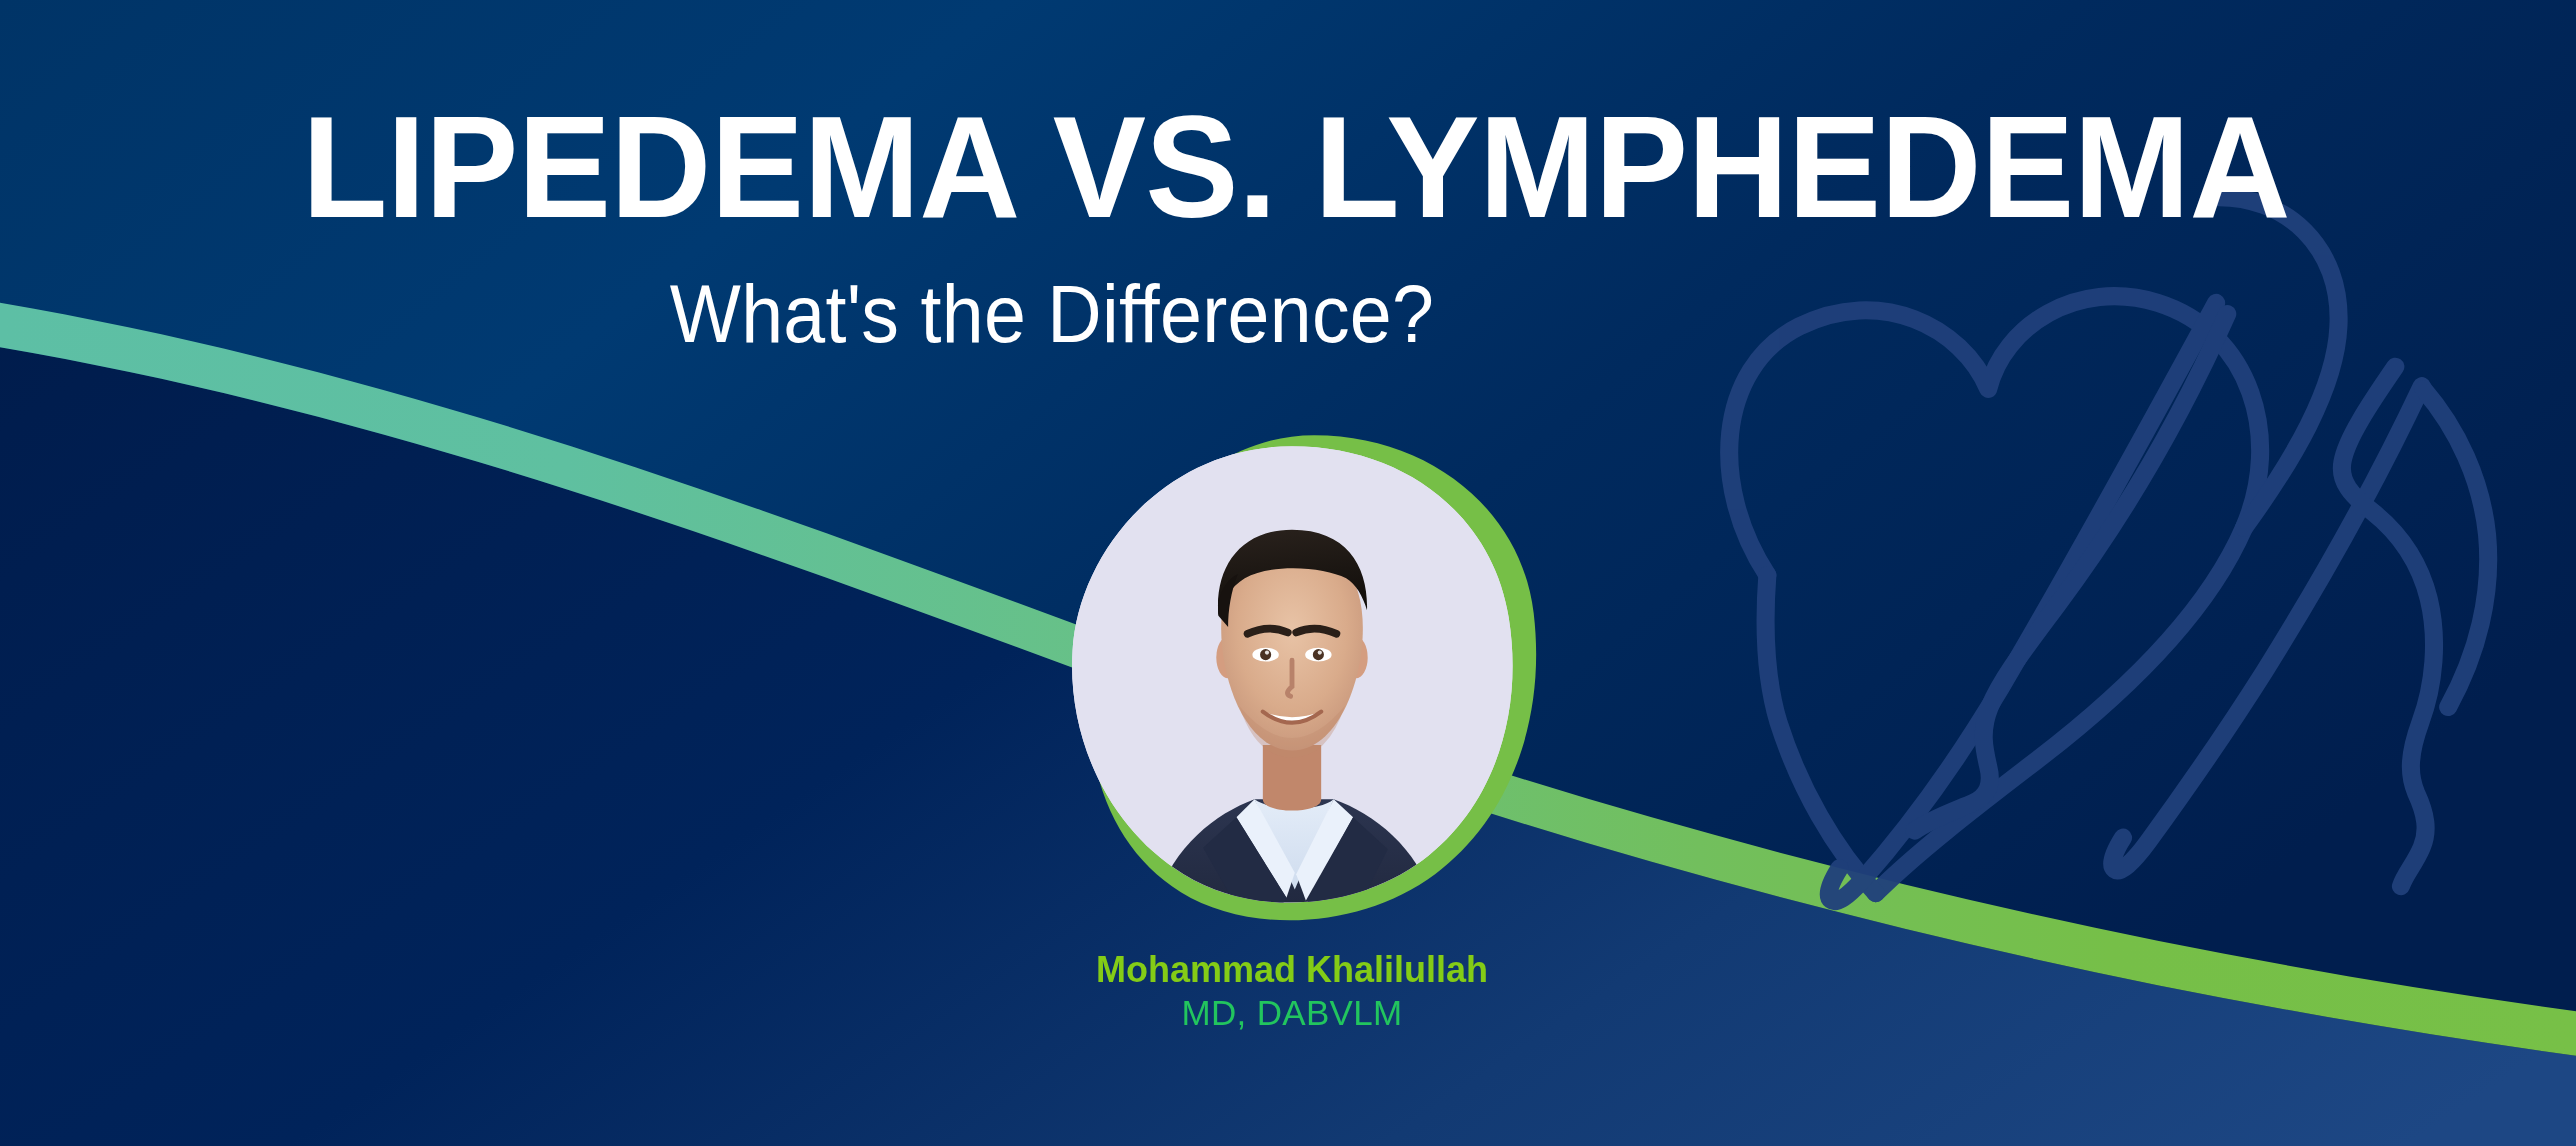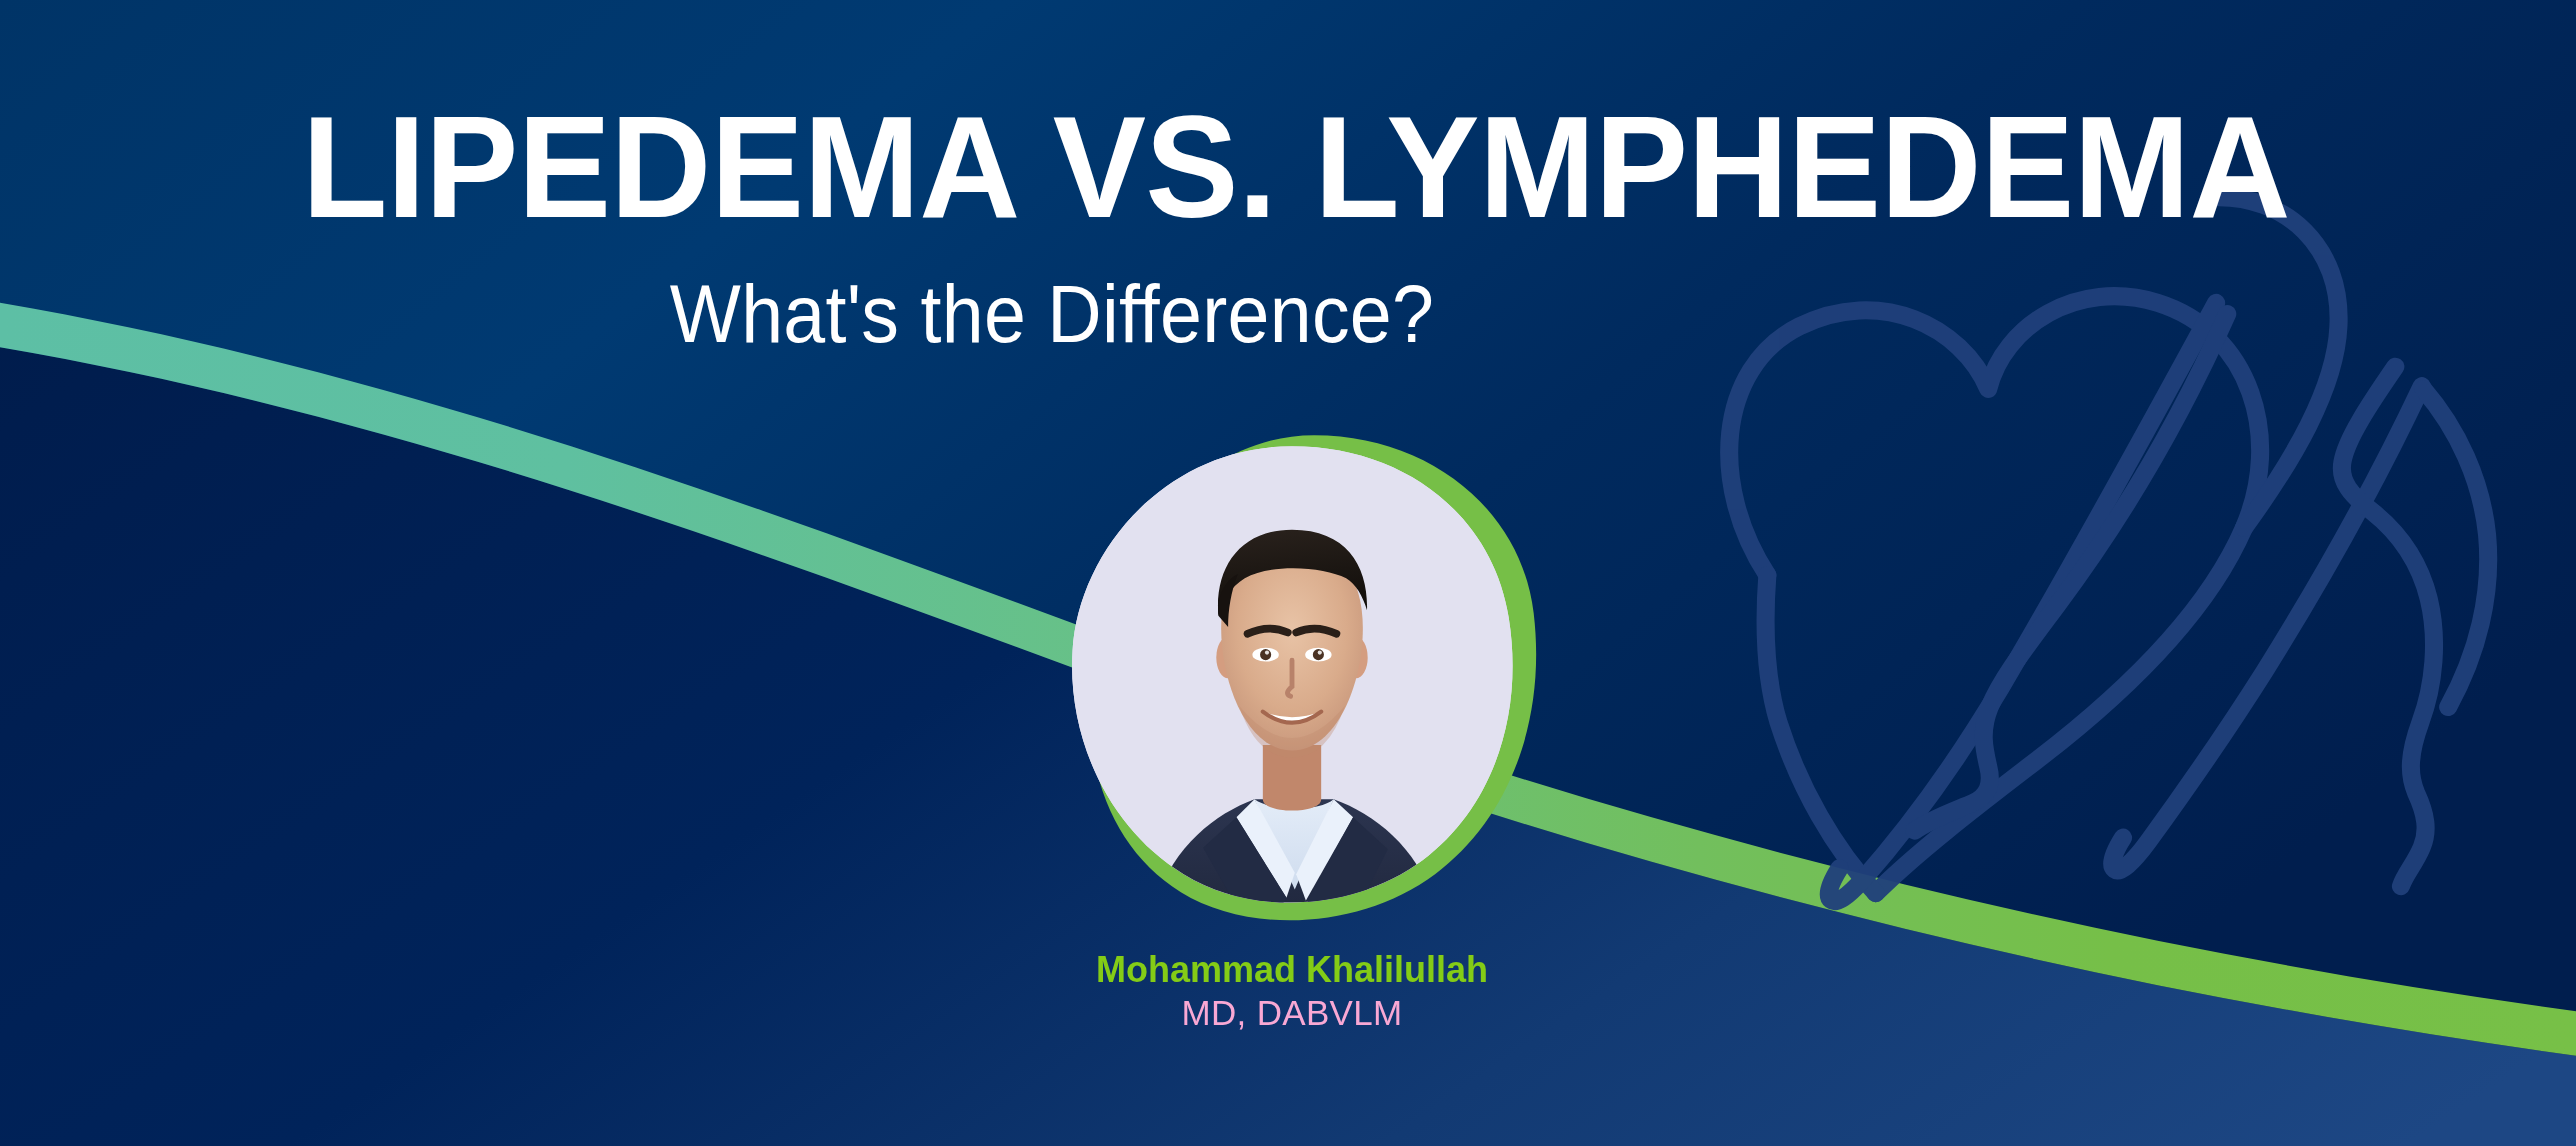--- a/index.html
+++ b/index.html
@@ -67,21 +67,21 @@
     color:#84cc16;
     font-family:"Liberation Sans Narrow","Liberation Sans",sans-serif;
     font-weight:700;
     font-size:36px;
     line-height:1.12;
     letter-spacing:0px;
     margin:0;
     white-space:nowrap;
   }
   .speaker-cred{
-    color:#f9a8d4;
+    color:#22c55e;
     font-family:"Liberation Sans Narrow","Liberation Sans",sans-serif;
     font-weight:400;
     font-size:35px;
     line-height:1.14;
     letter-spacing:0.3px;
     margin:2.8px 0 0 0;
     white-space:nowrap;
   }
 </style>
 </head>

